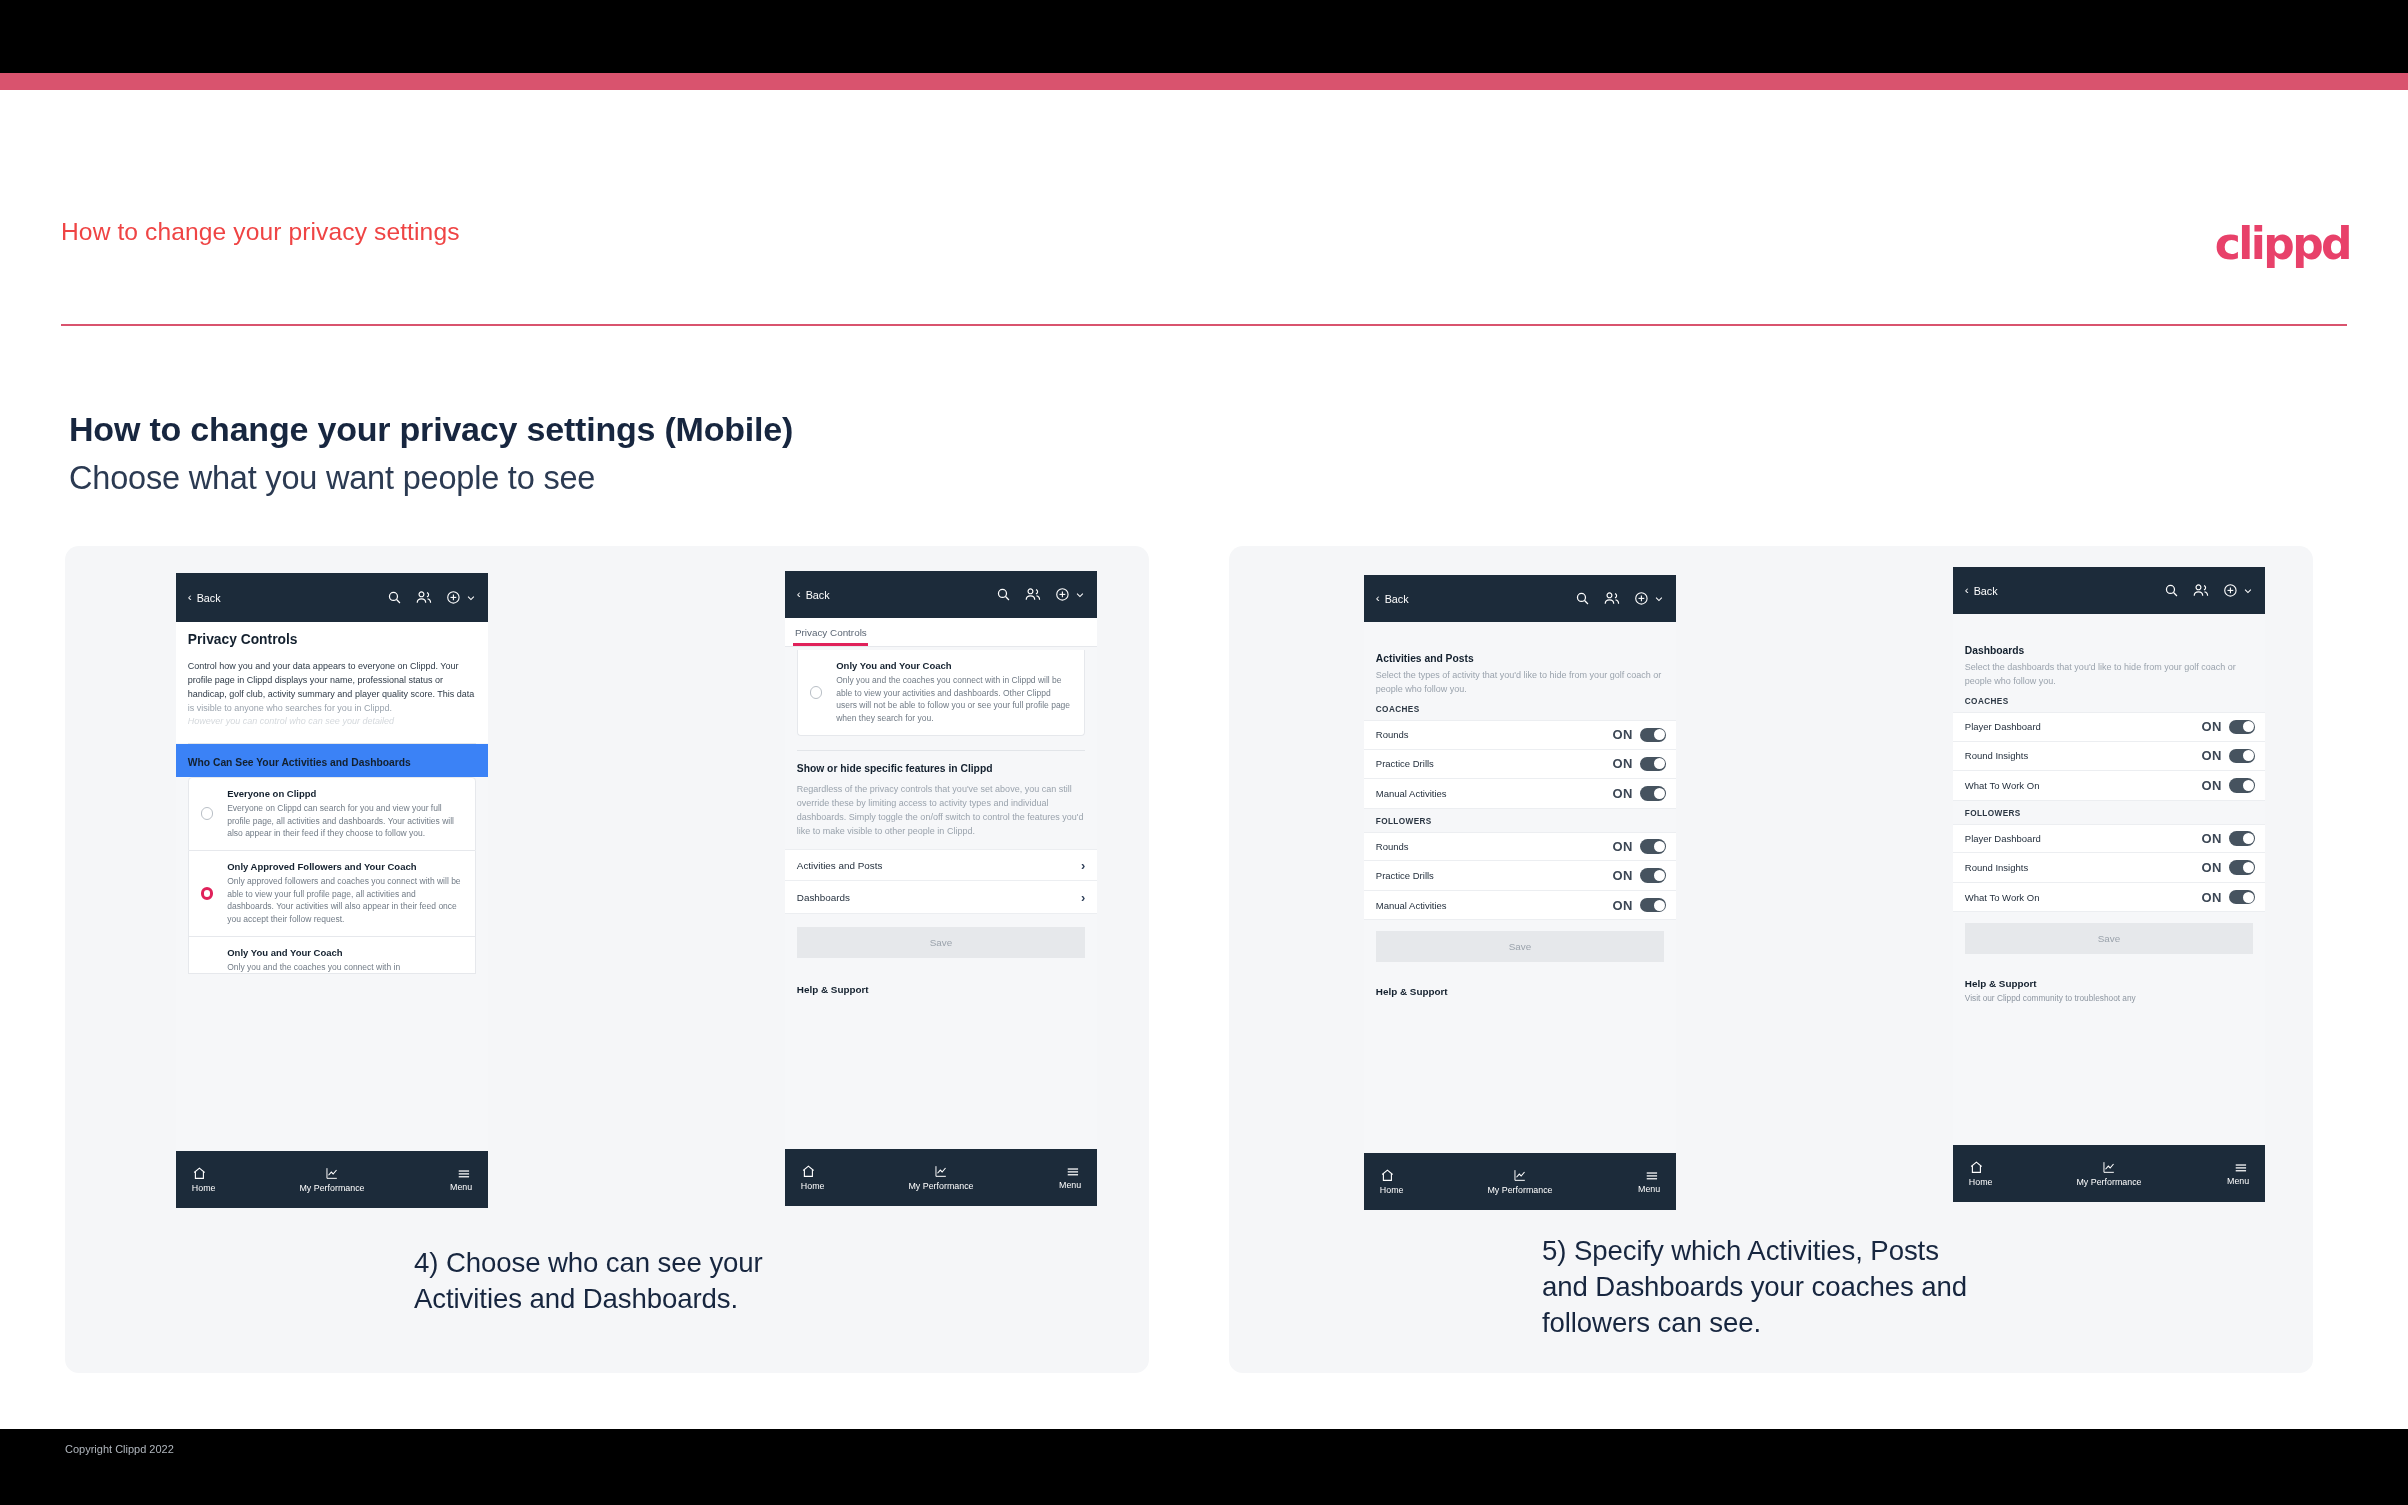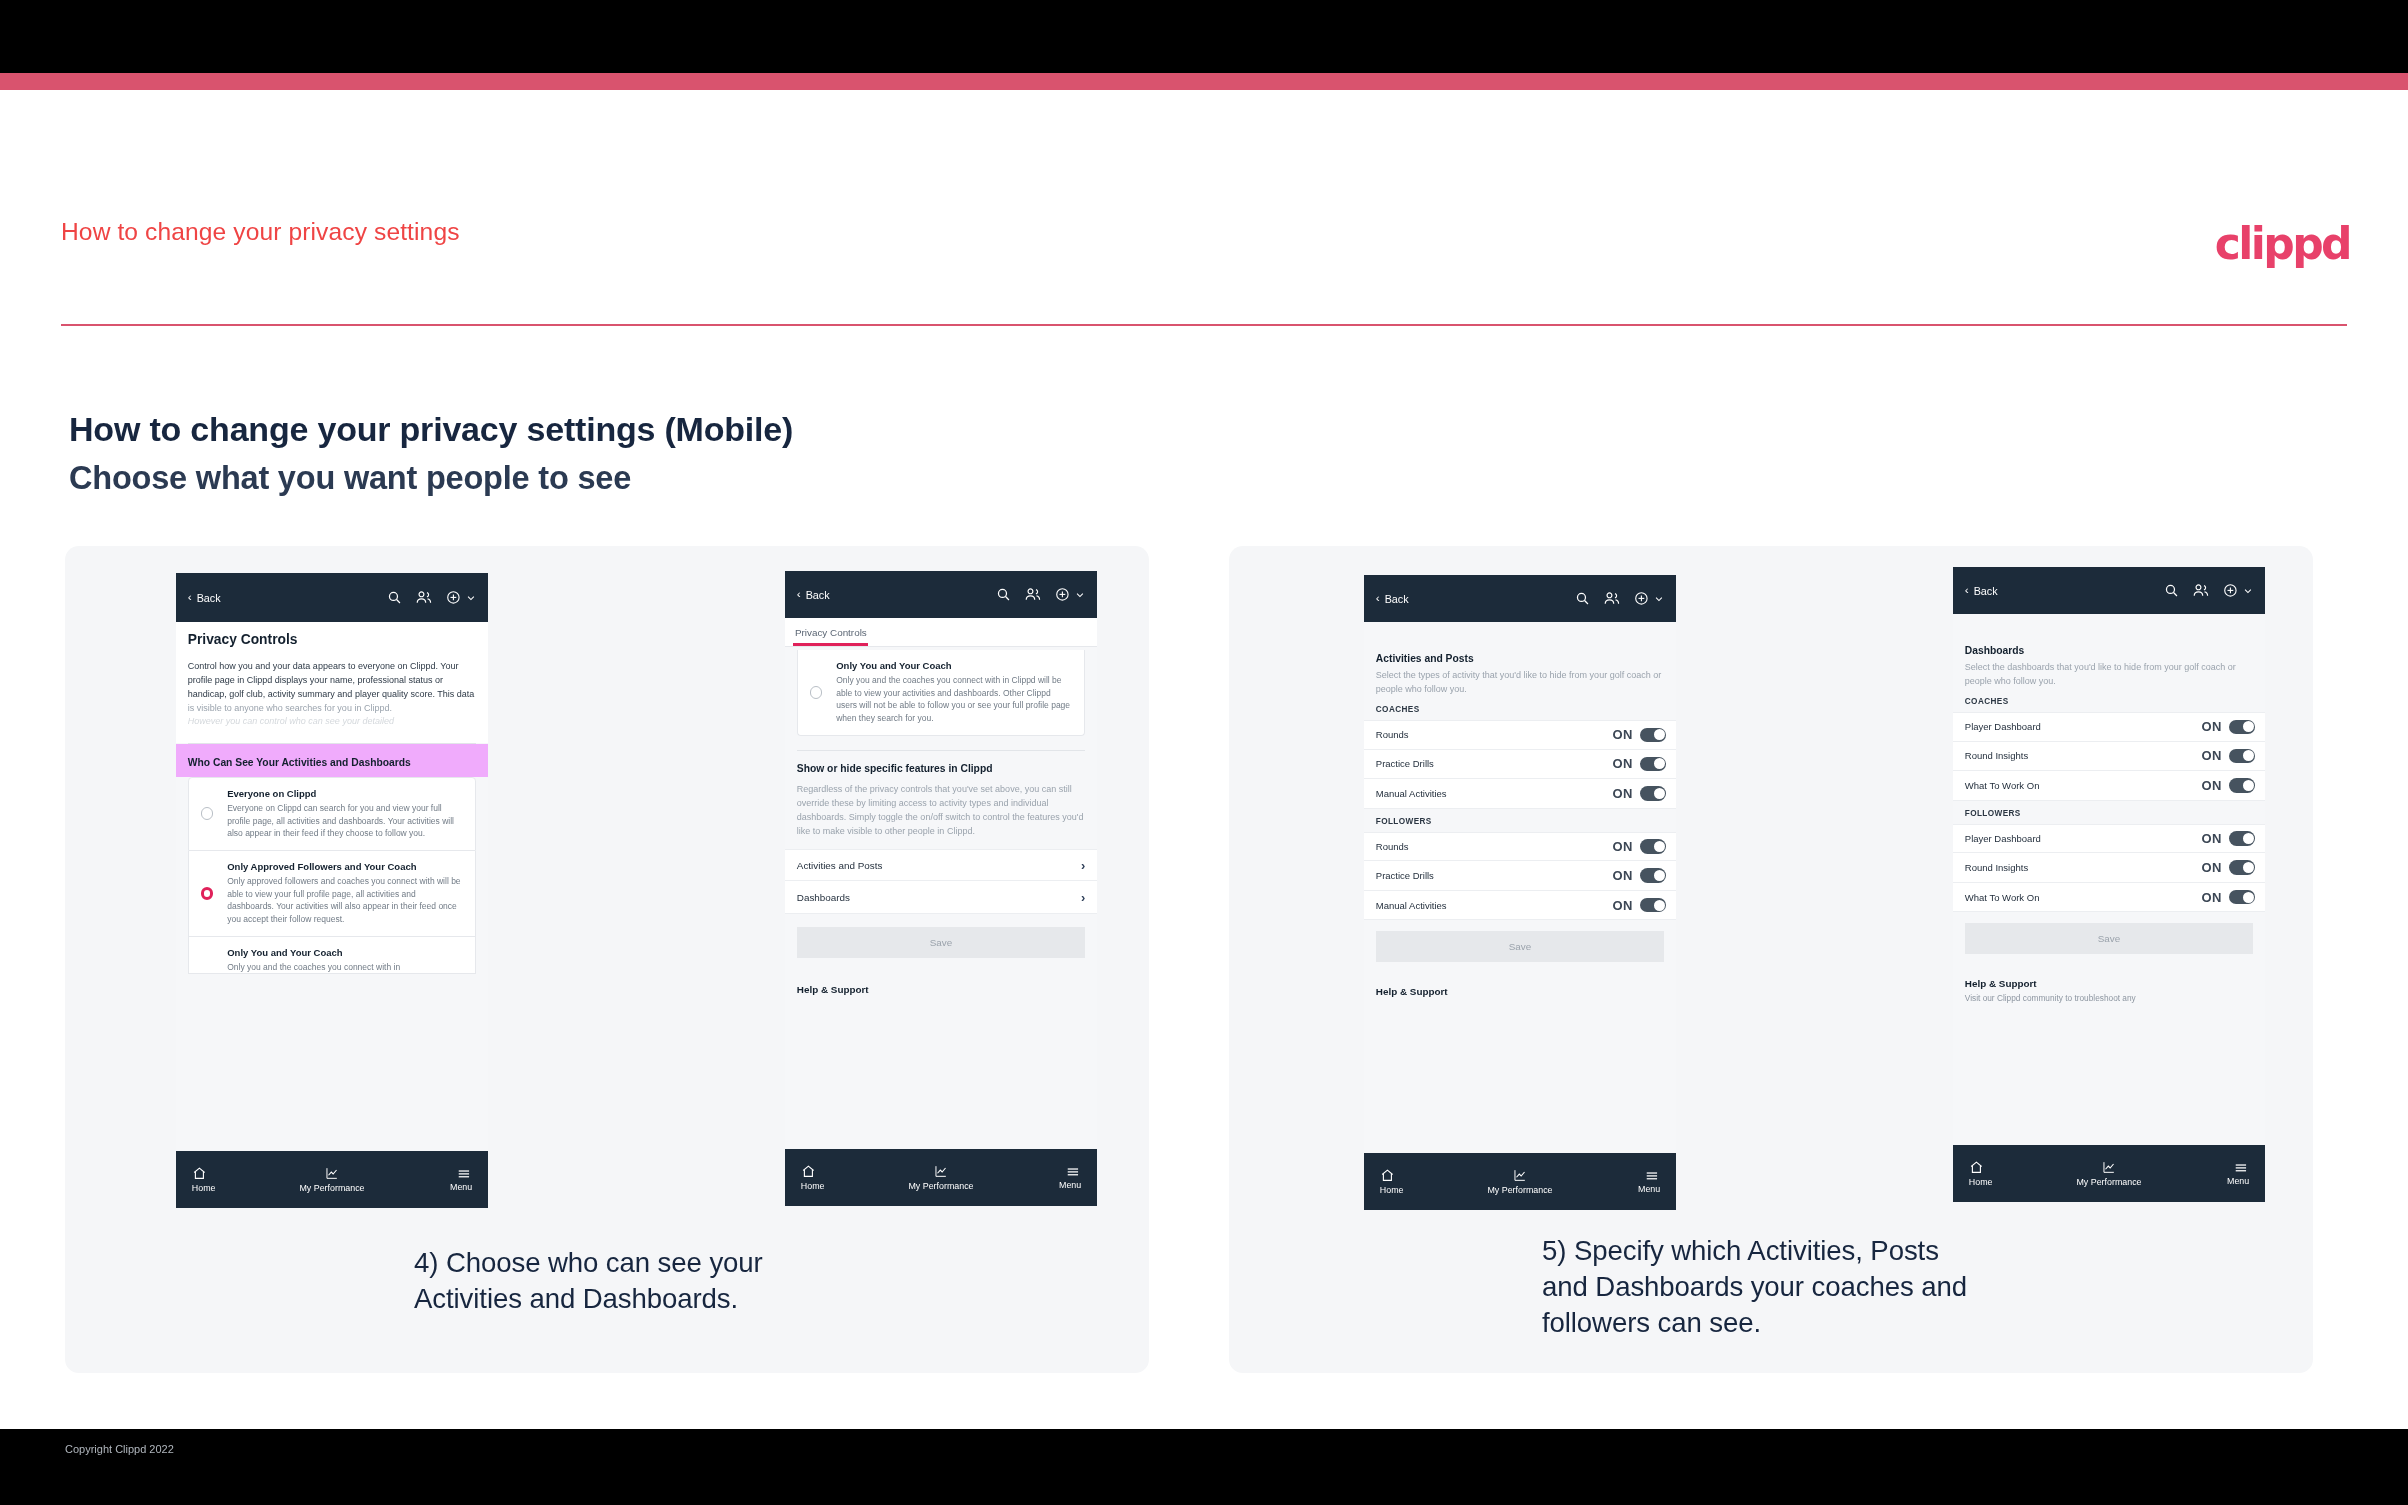--- a/index.html
+++ b/index.html
@@ -31,21 +31,21 @@
     letter-spacing:-2.6px; line-height:1;
   }
 
   
   .title-main {
     position:absolute; left:69px; top:320px;
     font-size:34px; font-weight:700; color:#17263f; letter-spacing:-0.2px;
   }
   .title-sub {
     position:absolute; left:69px; top:370px;
-    font-size:32.5px; font-weight:700; color:#2b3a52; letter-spacing:-0.2px;
+    font-size:32.5px; font-weight:400; color:#2b3a52; letter-spacing:-0.2px;
   }
 
   
   .panel {
     position:absolute; background:#f5f6f8; border-radius:13.8px;
   }
   .panel-left  { left:65px;   top:456px; width:1084px; height:827px; }
   .panel-right { left:1229px; top:456px; width:1084px; height:827px; }
 
   .caption {
@@ -193,21 +193,21 @@
         </div>
 
         <div class="body-scroll" style="top:49px; bottom:57px; background:#f6f7f9;">
           <div style="background:#fff; padding:9.9px 11.8px 13.8px;">
             <div class="p-h1">Privacy Controls</div>
             <div class="p-para" style="margin-top:12.8px;">Control how you and your data appears to everyone on Clippd. Your profile page in Clippd displays your name, professional status or handicap, golf club, activity summary and player quality score. This data</div>
             <div class="p-para fade">is visible to anyone who searches for you in Clippd.</div>
             <div class="p-para fade2">However you can control who can see your detailed</div>
           </div>
           <div class="divider" style="margin:0 11.8px;"></div>
-          <div style="background:#f0abfc; padding:12.8px 11.8px 8.9px;">
+          <div style="background:#3b82f6; padding:12.8px 11.8px 8.9px;">
             <div class="sect-h">Who Can See Your Activities and Dashboards</div>
           </div>
 
           <div style="padding:0 11.8px;">
             <div class="opt-card" style="border-radius:3.9px 3.9px 0 0;">
               <span class="radio"></span>
               <span class="opt-body">
                 <span class="opt-title" style="display:block;">Everyone on Clippd</span>
                 <span class="opt-desc" style="display:block;">Everyone on Clippd can search for you and view your full profile page, all activities and dashboards. Your activities will also appear in their feed if they choose to follow you.</span>
               </span>

